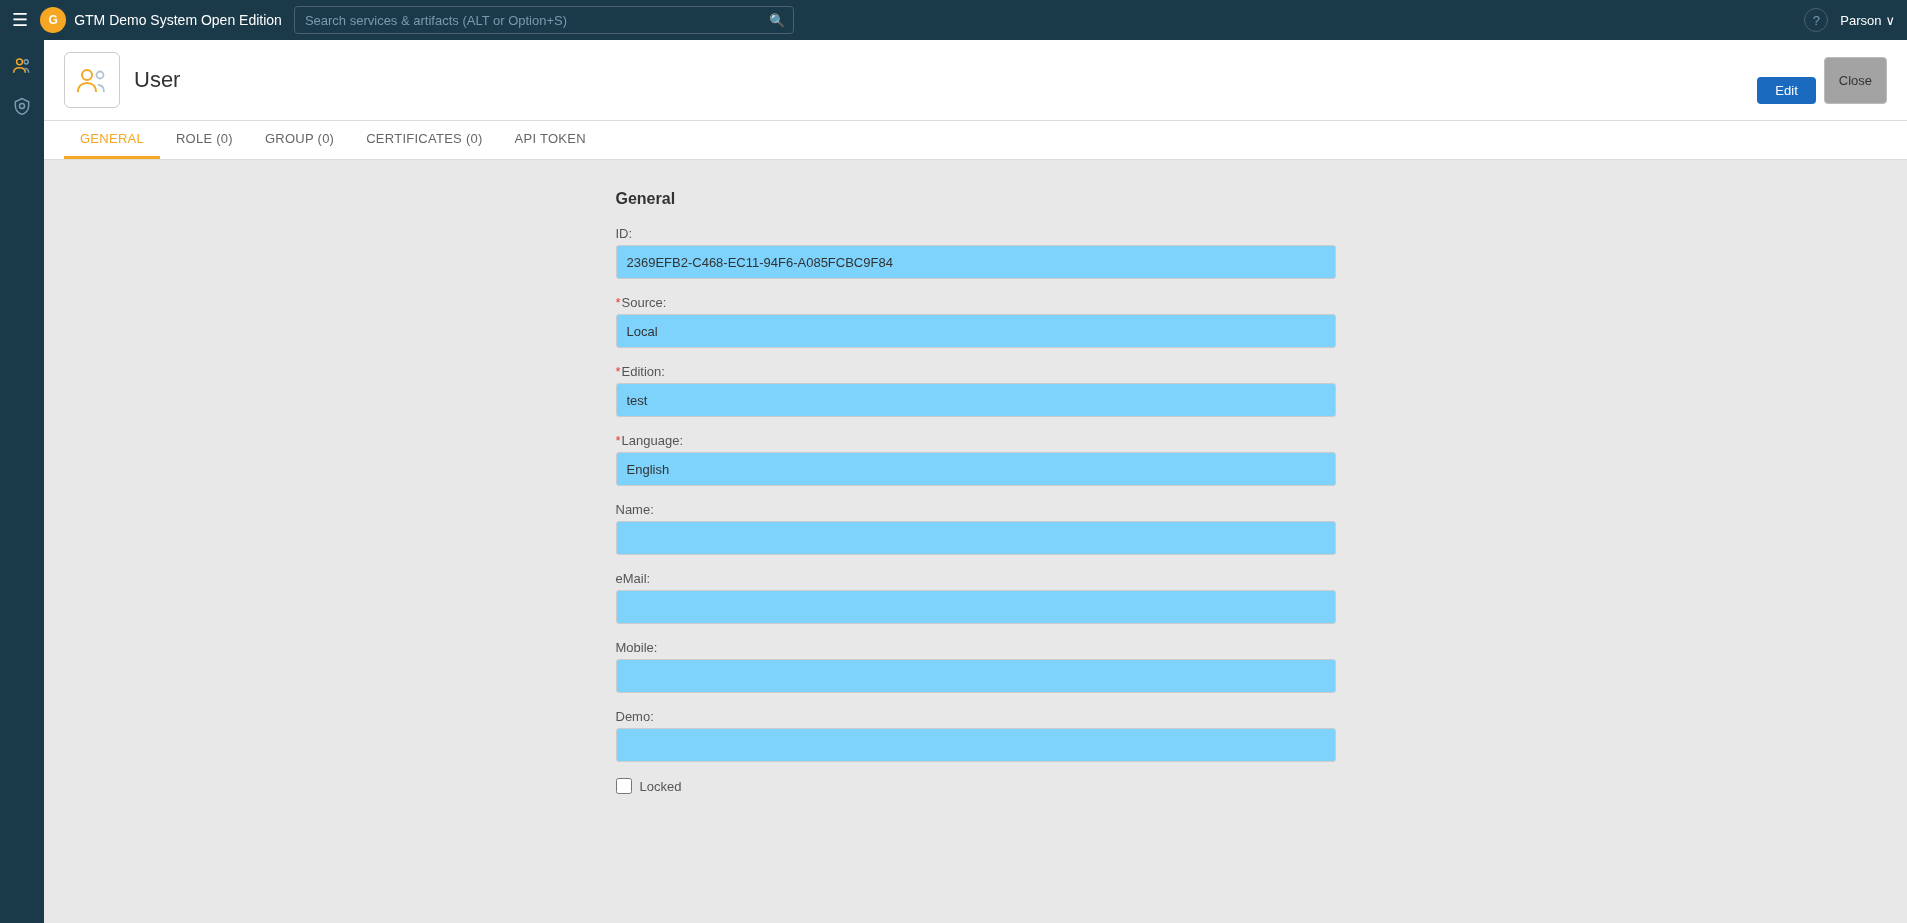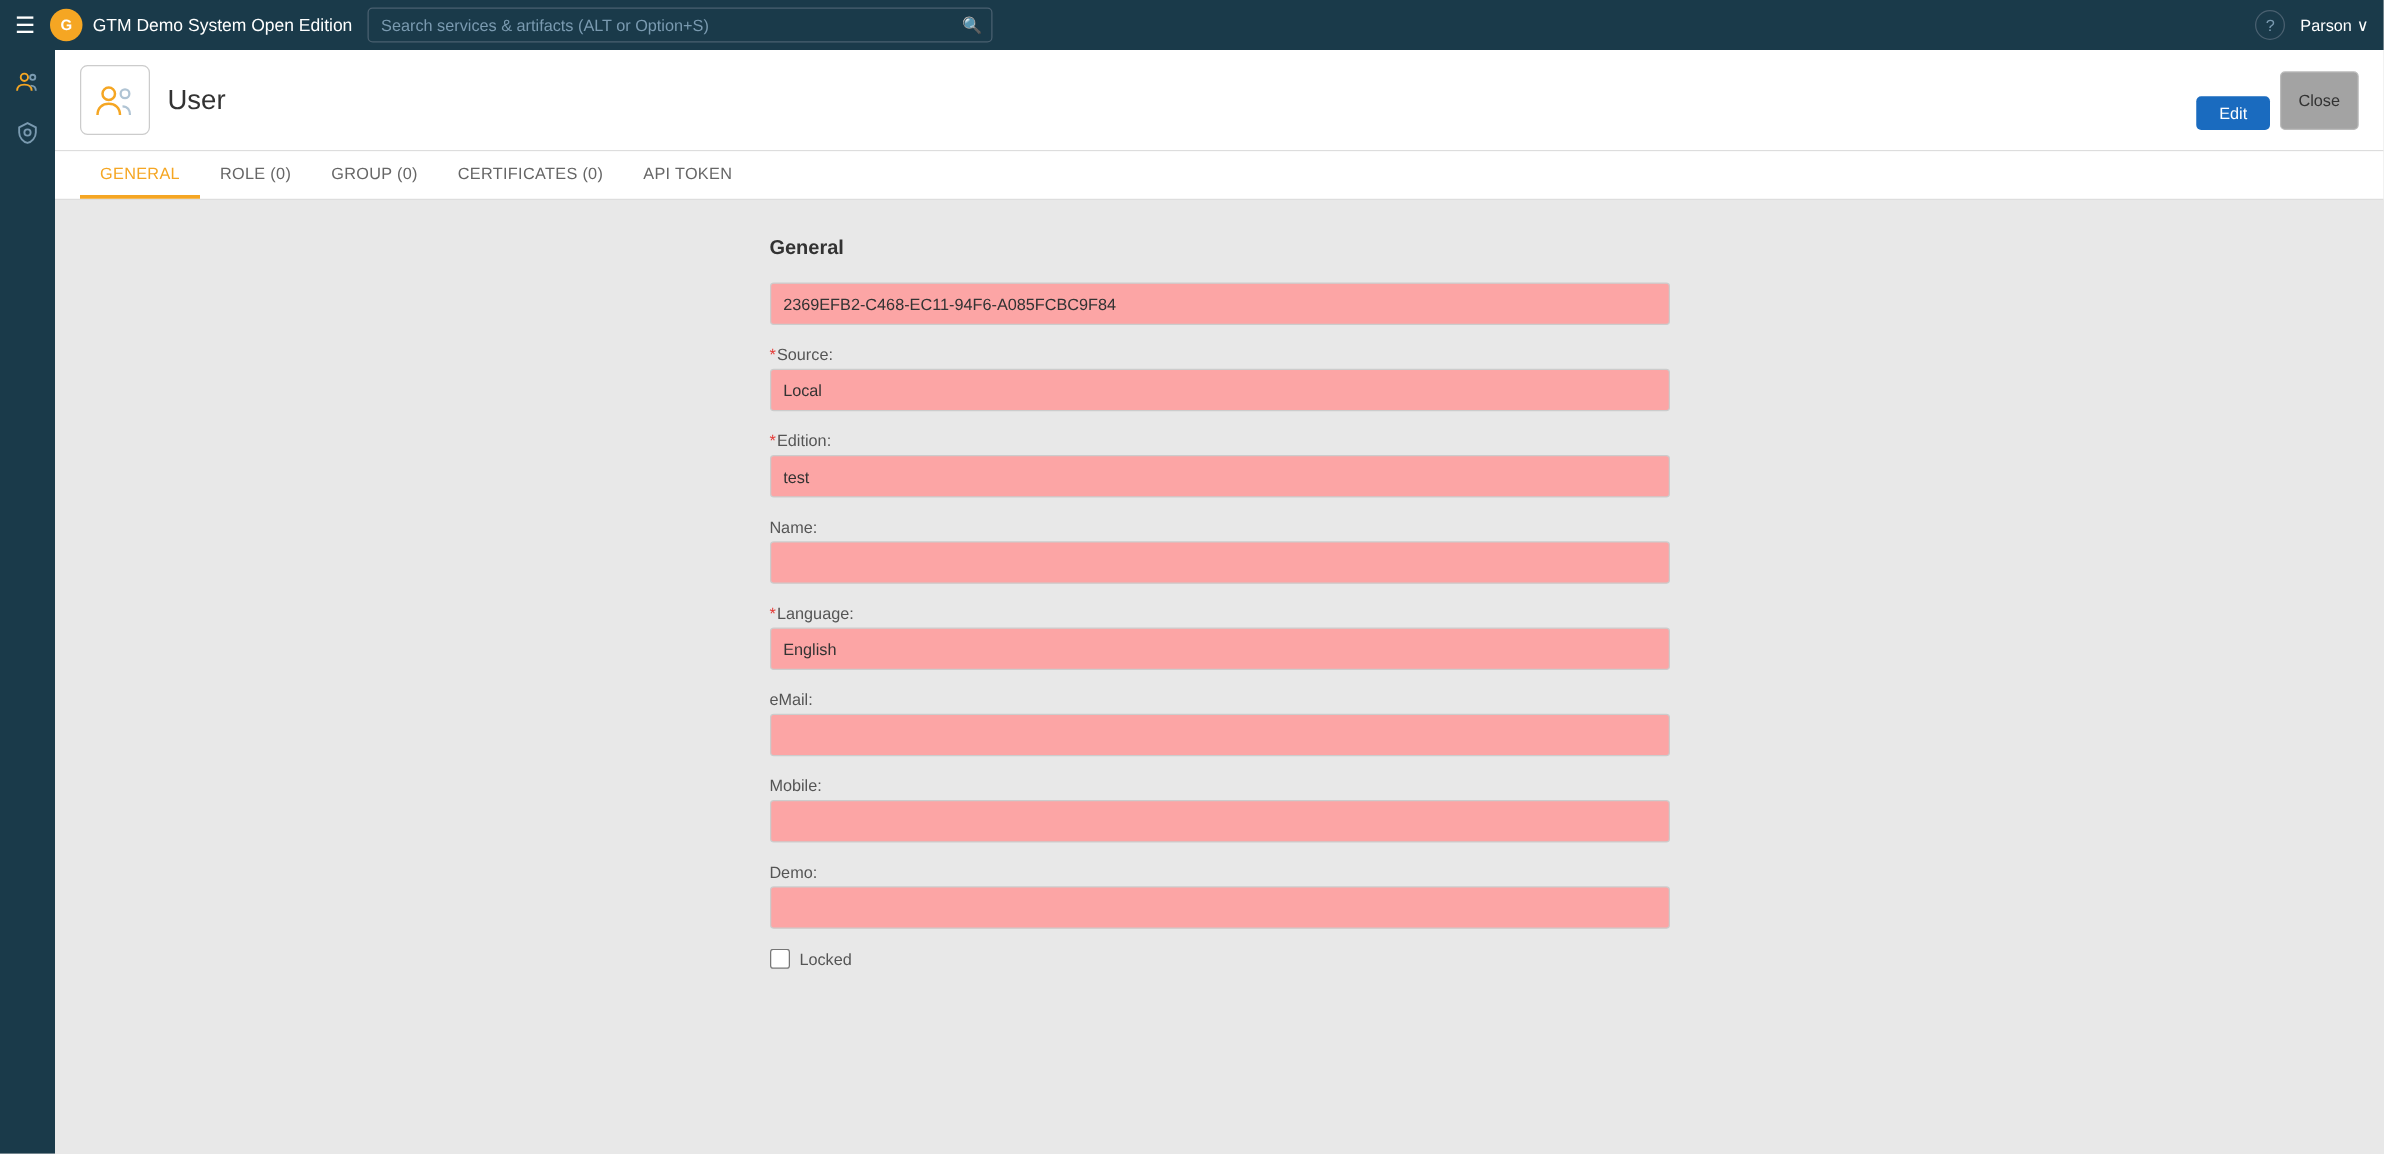--- a/index.html
+++ b/index.html
@@ -234,21 +234,21 @@
       width: 100%;
       height: 34px;
       border: 1px solid #ccc;
       border-radius: 3px;
       background: #fff;
       padding: 0 10px;
       font-size: 13px;
       color: #333;
       outline: none;
     }
-    .form-input:read-only { background: #fca5a5; }
+    .form-input:read-only { background: #7dd3fc; }
     .checkbox-row {
       display: flex;
       align-items: center;
       gap: 8px;
       margin-top: 8px;
     }
     .checkbox-row input[type="checkbox"] {
       width: 16px;
       height: 16px;
       cursor: pointer;
@@ -325,50 +325,51 @@
       <div class="tab">CERTIFICATES (0)</div>
       <div class="tab">API TOKEN</div>
     </div>
 
     <div class="page-body">
       <div class="form-container">
 
         <div class="form-section-title">General</div>
 
         <div class="form-group">
+          <label class="form-label">ID:</label>
           <input type="text" class="form-input" readonly="" value="2369EFB2-C468-EC11-94F6-A085FCBC9F84" style="">
         </div>
 
         <div class="form-group">
           <label class="form-label">
             <span class="required">*</span><span>Source:</span>
           </label>
           <input type="text" class="form-input" readonly="" value="Local" style="">
         </div>
 
         <div class="form-group">
           <label class="form-label">
             <span class="required">*</span><span>Edition:</span>
           </label>
           <input type="text" class="form-input" readonly="" value="test" style="">
         </div>
 
         <div class="form-group">
-          <label class="form-label">Name:</label>
-          <input type="text" class="form-input" readonly="" style="">
-        </div>
-
-        <div class="form-group">
           <label class="form-label">
             <span class="required">*</span><span>Language:</span>
           </label>
           <input type="text" class="form-input" readonly="" value="English" style="">
         </div>
 
         <div class="form-group">
+          <label class="form-label">Name:</label>
+          <input type="text" class="form-input" readonly="" style="">
+        </div>
+
+        <div class="form-group">
           <label class="form-label">eMail:</label>
           <input type="text" class="form-input" readonly="" style="">
         </div>
 
         <div class="form-group">
           <label class="form-label">Mobile:</label>
           <input type="text" class="form-input" readonly="" style="">
         </div>
 
         <div class="form-group">

